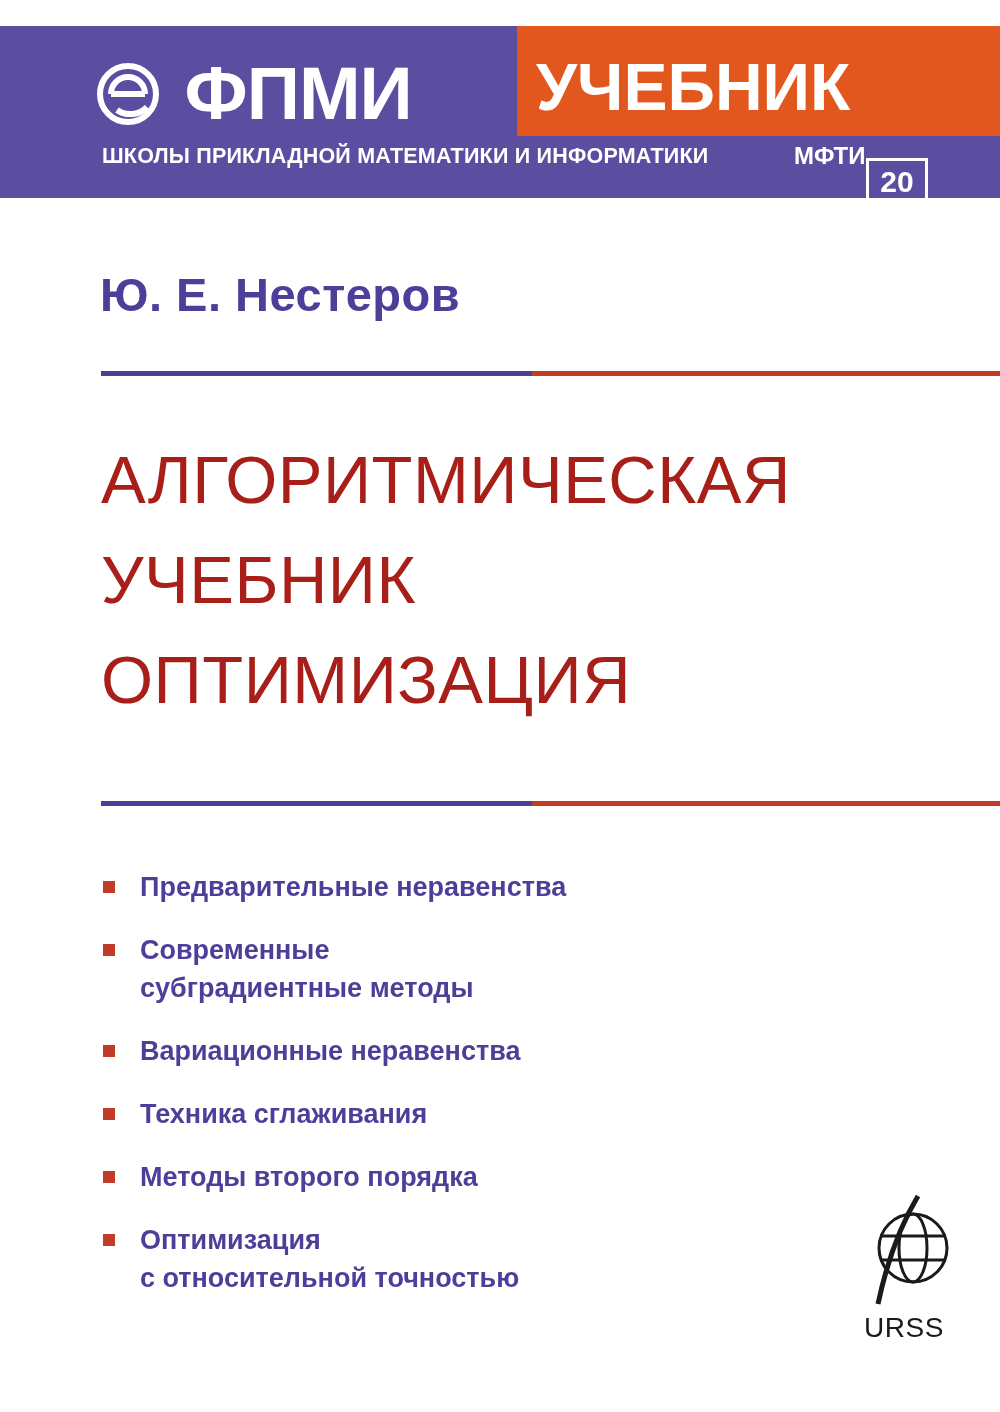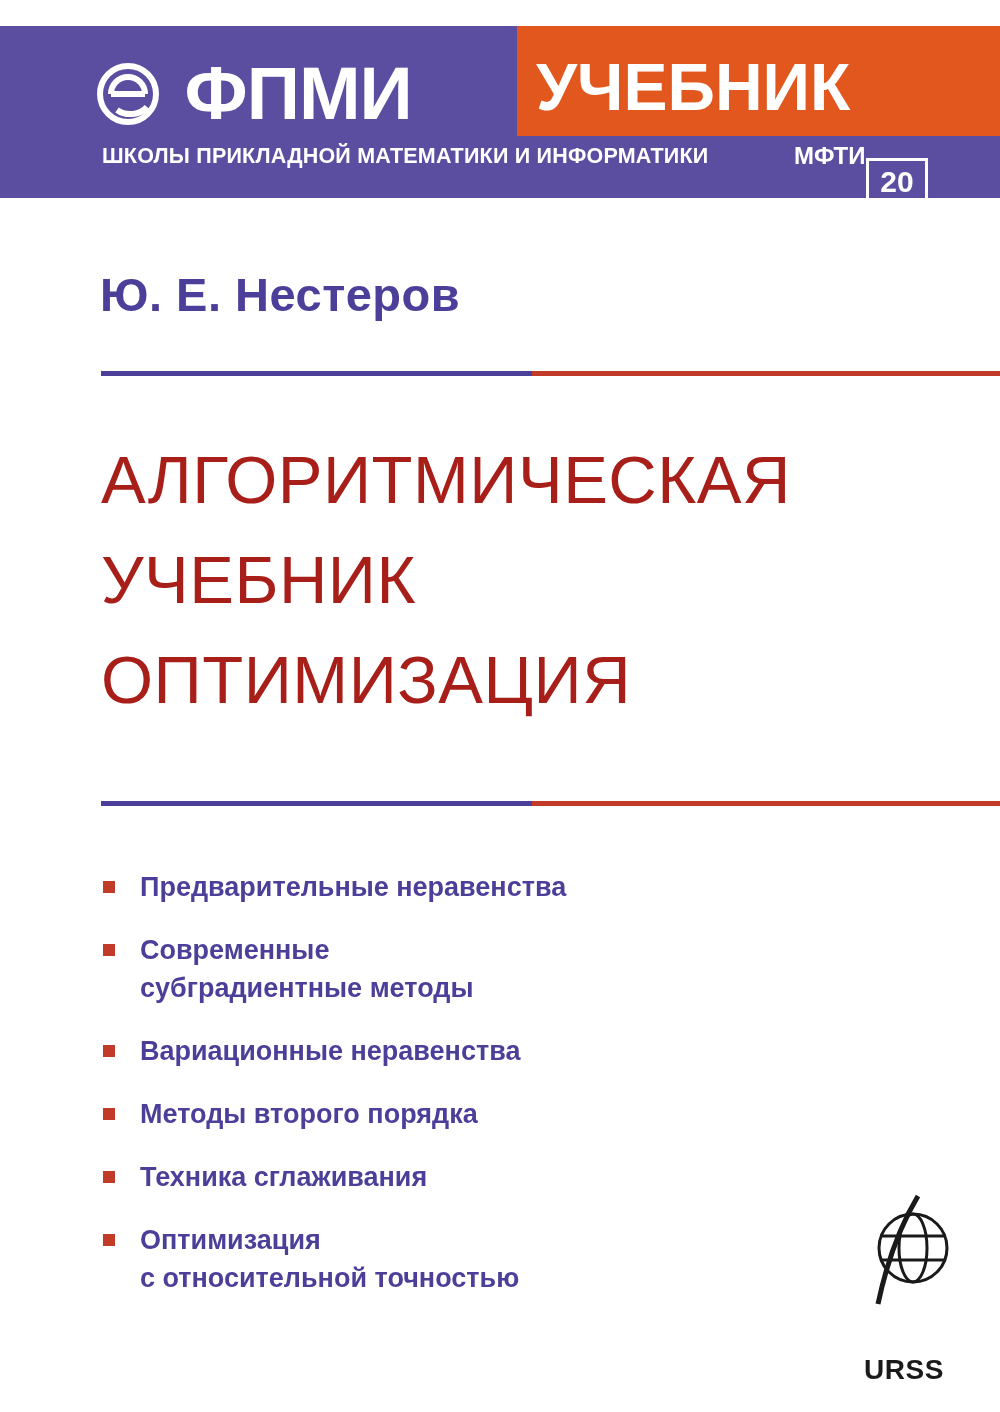--- a/index.html
+++ b/index.html
@@ -220,23 +220,22 @@
     height: 118px;
   }
   .urss-text {
     position: absolute;
     left: 0;
     top: 120px;
     width: 112px;
     text-align: center;
     color: #1a1a1a;
     font-size: 28px;
-    font-weight: bold;
+    font-weight: normal;
     letter-spacing: 0.5px;
-    margin-top: 42px;
   }
 </style>
 </head>
 <body>
 
 <div class="cover">
 
   <div class="header">
     <div class="header-purple"></div>
     <div class="header-orange"></div>
@@ -287,25 +286,25 @@
       <span class="sq"></span>
       <span class="tl">Современные</span>
       <span class="tl">субградиентные методы</span>
     </div>
     <div class="bullet">
       <span class="sq"></span>
       <span class="tl">Вариационные неравенства</span>
     </div>
     <div class="bullet">
       <span class="sq"></span>
+      <span class="tl">Техника сглаживания</span>
+    </div>
+    <div class="bullet">
+      <span class="sq"></span>
       <span class="tl">Методы второго порядка</span>
-    </div>
-    <div class="bullet">
-      <span class="sq"></span>
-      <span class="tl">Техника сглаживания</span>
     </div>
     <div class="bullet">
       <span class="sq"></span>
       <span class="tl">Оптимизация</span>
       <span class="tl">с относительной точностью</span>
     </div>
   </div>
 
   <div class="urss">
     <div class="urss-mark">

